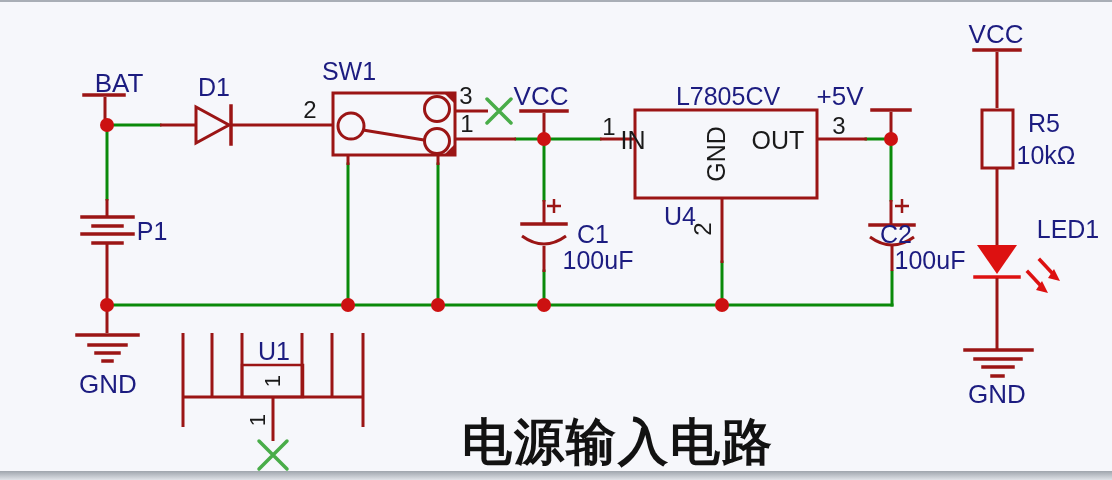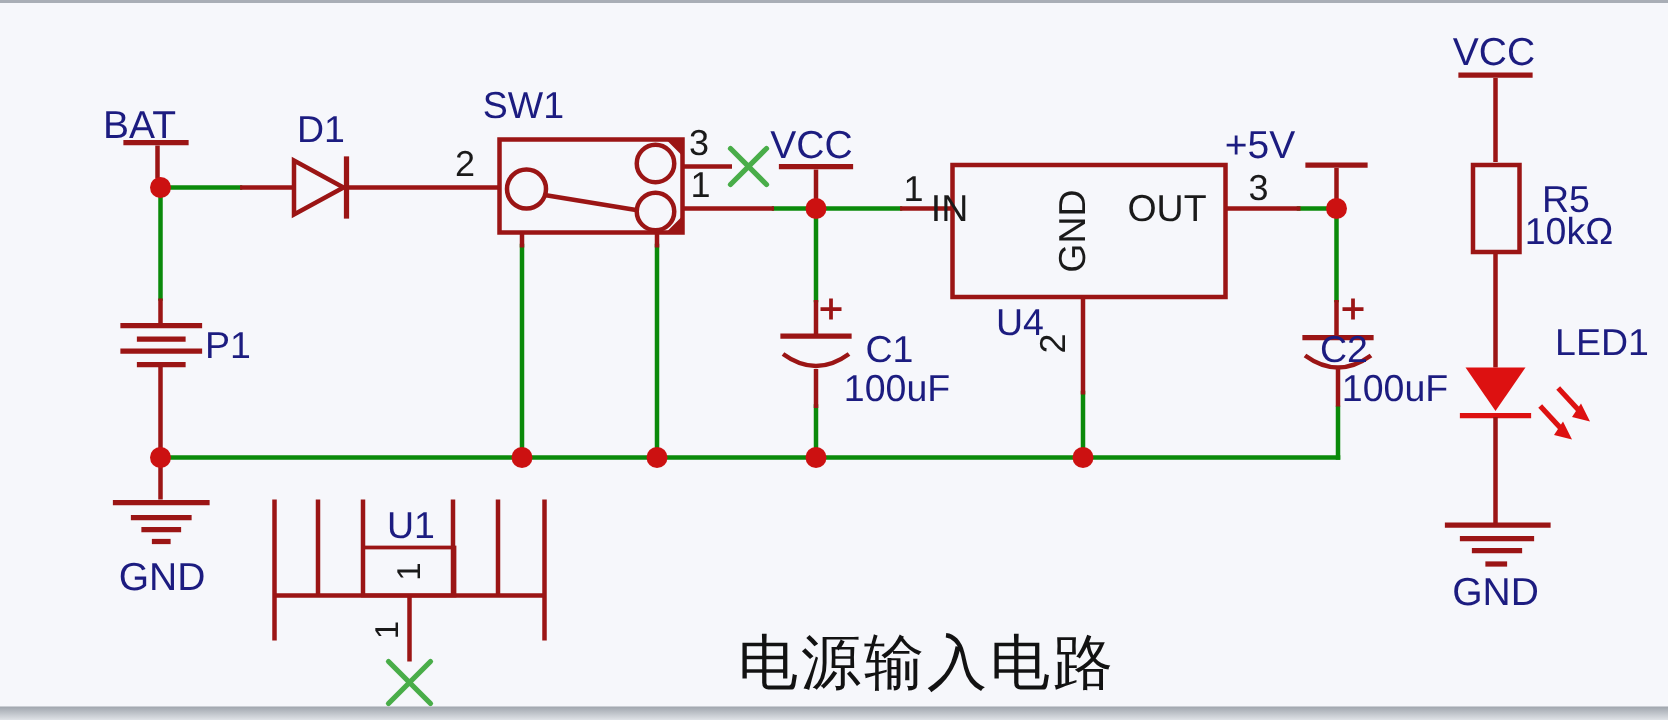--- a/index.html
+++ b/index.html
@@ -26,21 +26,21 @@
   .nc {stroke:var(--no-connect);stroke-width:3.5;fill:none;stroke-linecap:round;}
   
   .txt{position:absolute;transform:translate(-50%,-50%);white-space:nowrap;
        font-weight:500;line-height:1;}
   .lbl{color:var(--label);font-size:25px;}
   .net{color:var(--label);font-size:26px;}
   .pin{color:var(--pin-number);font-size:24px;}
   .pname{color:var(--pin-number);font-size:25px;}
   .rot{transform:translate(-50%,-50%) rotate(-90deg);}
   .title{position:absolute;transform:translate(-50%,-50%);
-     color:var(--title-color);font-size:40px;font-weight:400;letter-spacing:2px;
+     color:var(--title-color);font-size:50px;font-weight:700;letter-spacing:2px;
      white-space:nowrap;}
 </style>
 </head>
 <body>
 
 <div class="stage">
 
   <svg width="1112" height="480" viewBox="0 0 1112 480">
 
     <g>
@@ -182,48 +182,49 @@
       <circle class="jd" cx="544" cy="139" r="7"></circle>
       <circle class="jd" cx="891" cy="139" r="7"></circle>
       <circle class="jd" cx="107" cy="305" r="7"></circle>
       <circle class="jd" cx="348" cy="305" r="7"></circle>
       <circle class="jd" cx="438" cy="305" r="7"></circle>
       <circle class="jd" cx="544" cy="305" r="7"></circle>
       <circle class="jd" cx="722" cy="305" r="7"></circle>
     </g>
   </svg>
 
-  <span class="txt net" style="left:93px;top:83px">BAT</span>
+  <span class="txt net" style="left:119px;top:83px">BAT</span>
   <span class="txt lbl" style="left:214px;top:87px">D1</span>
   <span class="txt lbl" style="left:349px;top:71px">SW1</span>
   <span class="txt pin" style="left:310px;top:110px">2</span>
   <span class="txt pin" style="left:466px;top:96px">3</span>
   <span class="txt pin" style="left:467px;top:124px">1</span>
   <span class="txt net" style="left:541px;top:96px">VCC</span>
 
   <span class="txt lbl" style="left:152px;top:231px">P1</span>
   <span class="txt net" style="left:108px;top:384px">GND</span>
 
   <span class="txt lbl" style="left:593px;top:234px">C1</span>
   <span class="txt lbl" style="left:598px;top:260px">100uF</span>
 
+  <span class="txt lbl" style="left:728px;top:96px">L7805CV</span>
   <span class="txt lbl" style="left:680px;top:216px">U4</span>
   <span class="txt pname" style="left:633px;top:140px">IN</span>
   <span class="txt pname" style="left:778px;top:140px">OUT</span>
   <span class="txt pname rot" style="left:716px;top:154px">GND</span>
   <span class="txt pin" style="left:609px;top:127px">1</span>
   <span class="txt pin" style="left:839px;top:126px">3</span>
   <span class="txt pin rot" style="left:703px;top:229px">2</span>
 
   <span class="txt net" style="left:840px;top:96px">+5V</span>
   <span class="txt lbl" style="left:896px;top:234px">C2</span>
   <span class="txt lbl" style="left:930px;top:260px">100uF</span>
 
   <span class="txt net" style="left:996px;top:34px">VCC</span>
-  <span class="txt lbl" style="left:1044px;top:134px">R5</span>
+  <span class="txt lbl" style="left:1044px;top:123px">R5</span>
   <span class="txt lbl" style="left:1046px;top:155px">10kΩ</span>
   <span class="txt lbl" style="left:1068px;top:229px">LED1</span>
   <span class="txt net" style="left:997px;top:394px">GND</span>
 
   <span class="txt lbl" style="left:274px;top:351px">U1</span>
   <span class="txt pin rot" style="left:273px;top:381px;font-size:22px">1</span>
   <span class="txt pin rot" style="left:258px;top:420px;font-size:22px">1</span>
 
   <div class="title" style="left:618px;top:442px">电源输入电路</div>
 

